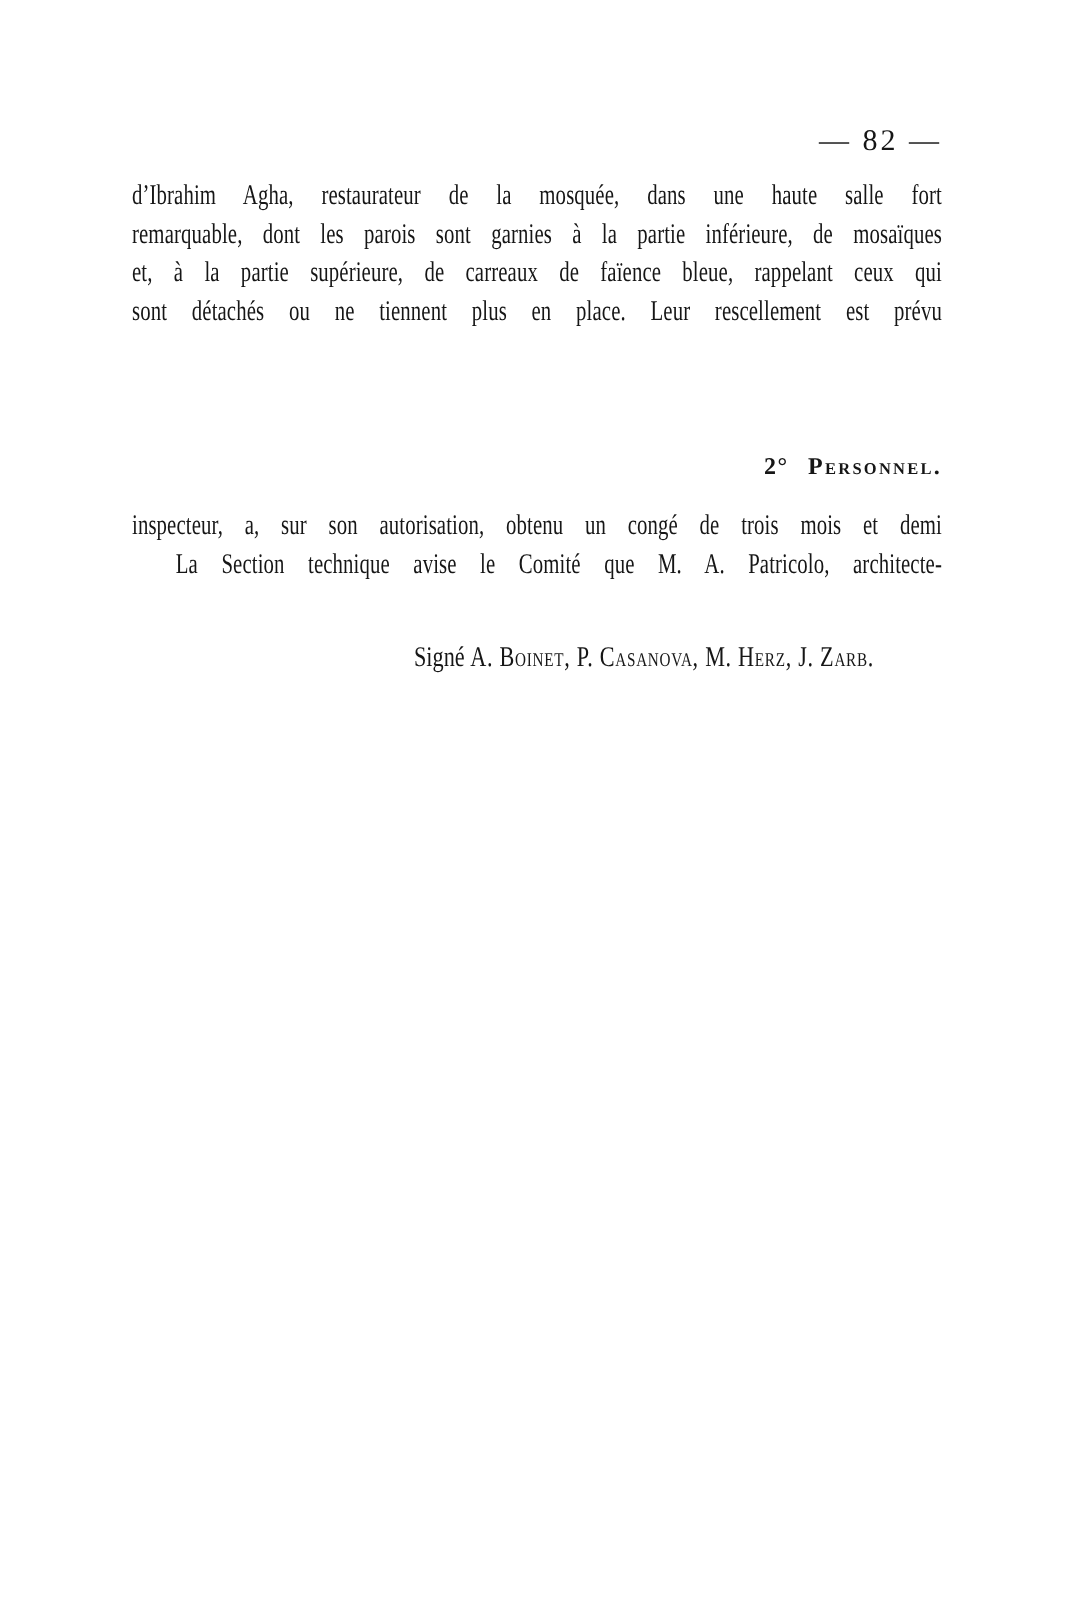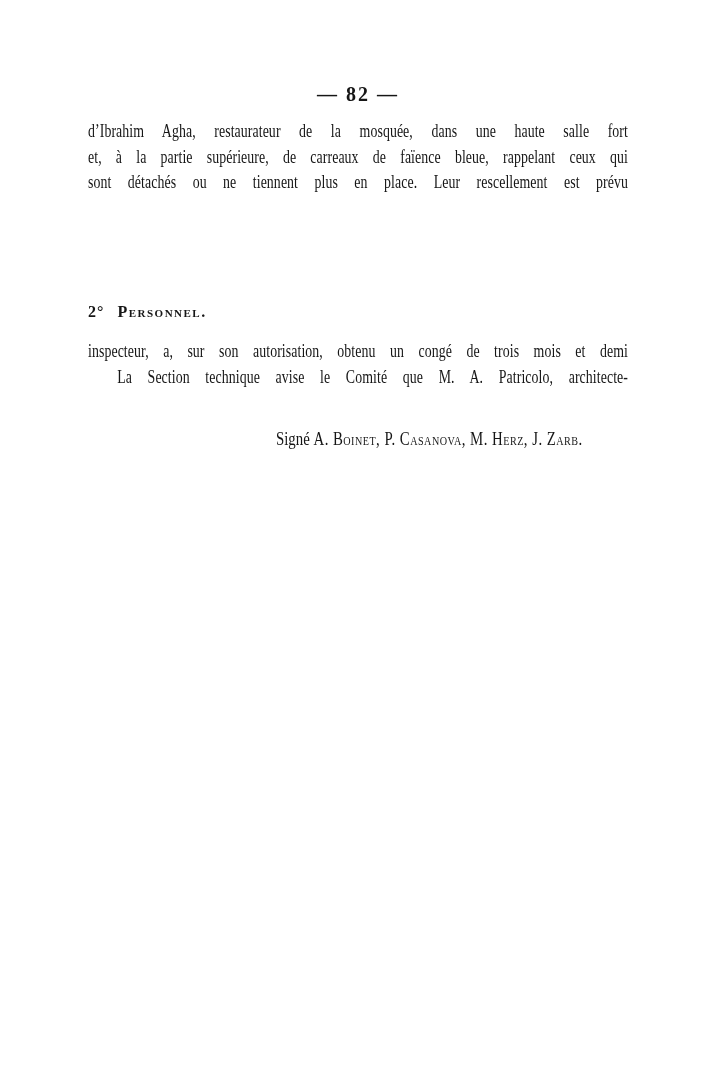--- a/index.html
+++ b/index.html
@@ -15,23 +15,23 @@
     overflow: hidden;
     font-family: "Liberation Serif", "DejaVu Serif", serif;
     color: #161616;
   }
   
   .page-number {
     position: absolute;
     top: 81px;
     left: 88px;
     width: 540px;
-    text-align: center;
+    text-align: right;
     font-size: 20px;
-    font-weight: bold;
+    font-weight: normal;
     letter-spacing: 2px;
     line-height: 26px;
   }
   
   .para {
     position: absolute;
     left: 88px;
     width: 540px;
   }
   .para-1 { top: 118px; }
@@ -54,21 +54,21 @@
     letter-spacing: 0.1px;
   }
   .line-indent .line-inner { text-indent: 40px; }
   .line-last .line-inner { text-align-last: left; }
   
   .section-heading {
     position: absolute;
     top: 301px;
     left: 88px;
     width: 540px;
-    text-align: left;
+    text-align: right;
     font-size: 16px;
     font-weight: bold;
     line-height: 22px;
   }
   .heading-numeral {
     display: inline-block;
     margin-right: 13px;
     letter-spacing: 1px;
   }
   .heading-title {
@@ -97,20 +97,23 @@
 
 <div class="page">
 
   <div class="page-number">— 82 —</div>
 
   <div class="para para-1">
     <div class="line">
       <span class="line-inner">d’Ibrahim Agha, restaurateur de la mosquée, dans une haute salle fort</span>
     </div>
     <div class="line">
+      <span class="line-inner">remarquable, dont les parois sont garnies à la partie inférieure, de mosaïques</span>
+    </div>
+    <div class="line">
       <span class="line-inner">et, à la partie supérieure, de carreaux de faïence bleue, rappelant ceux qui</span>
     </div>
     <div class="line">
       <span class="line-inner">sont détachés ou ne tiennent plus en place. Leur rescellement est prévu</span>
     </div>
   </div>
 
   <div class="section-heading">
     <span class="heading-numeral">2°</span><span class="heading-title">Personnel.</span>
   </div>

